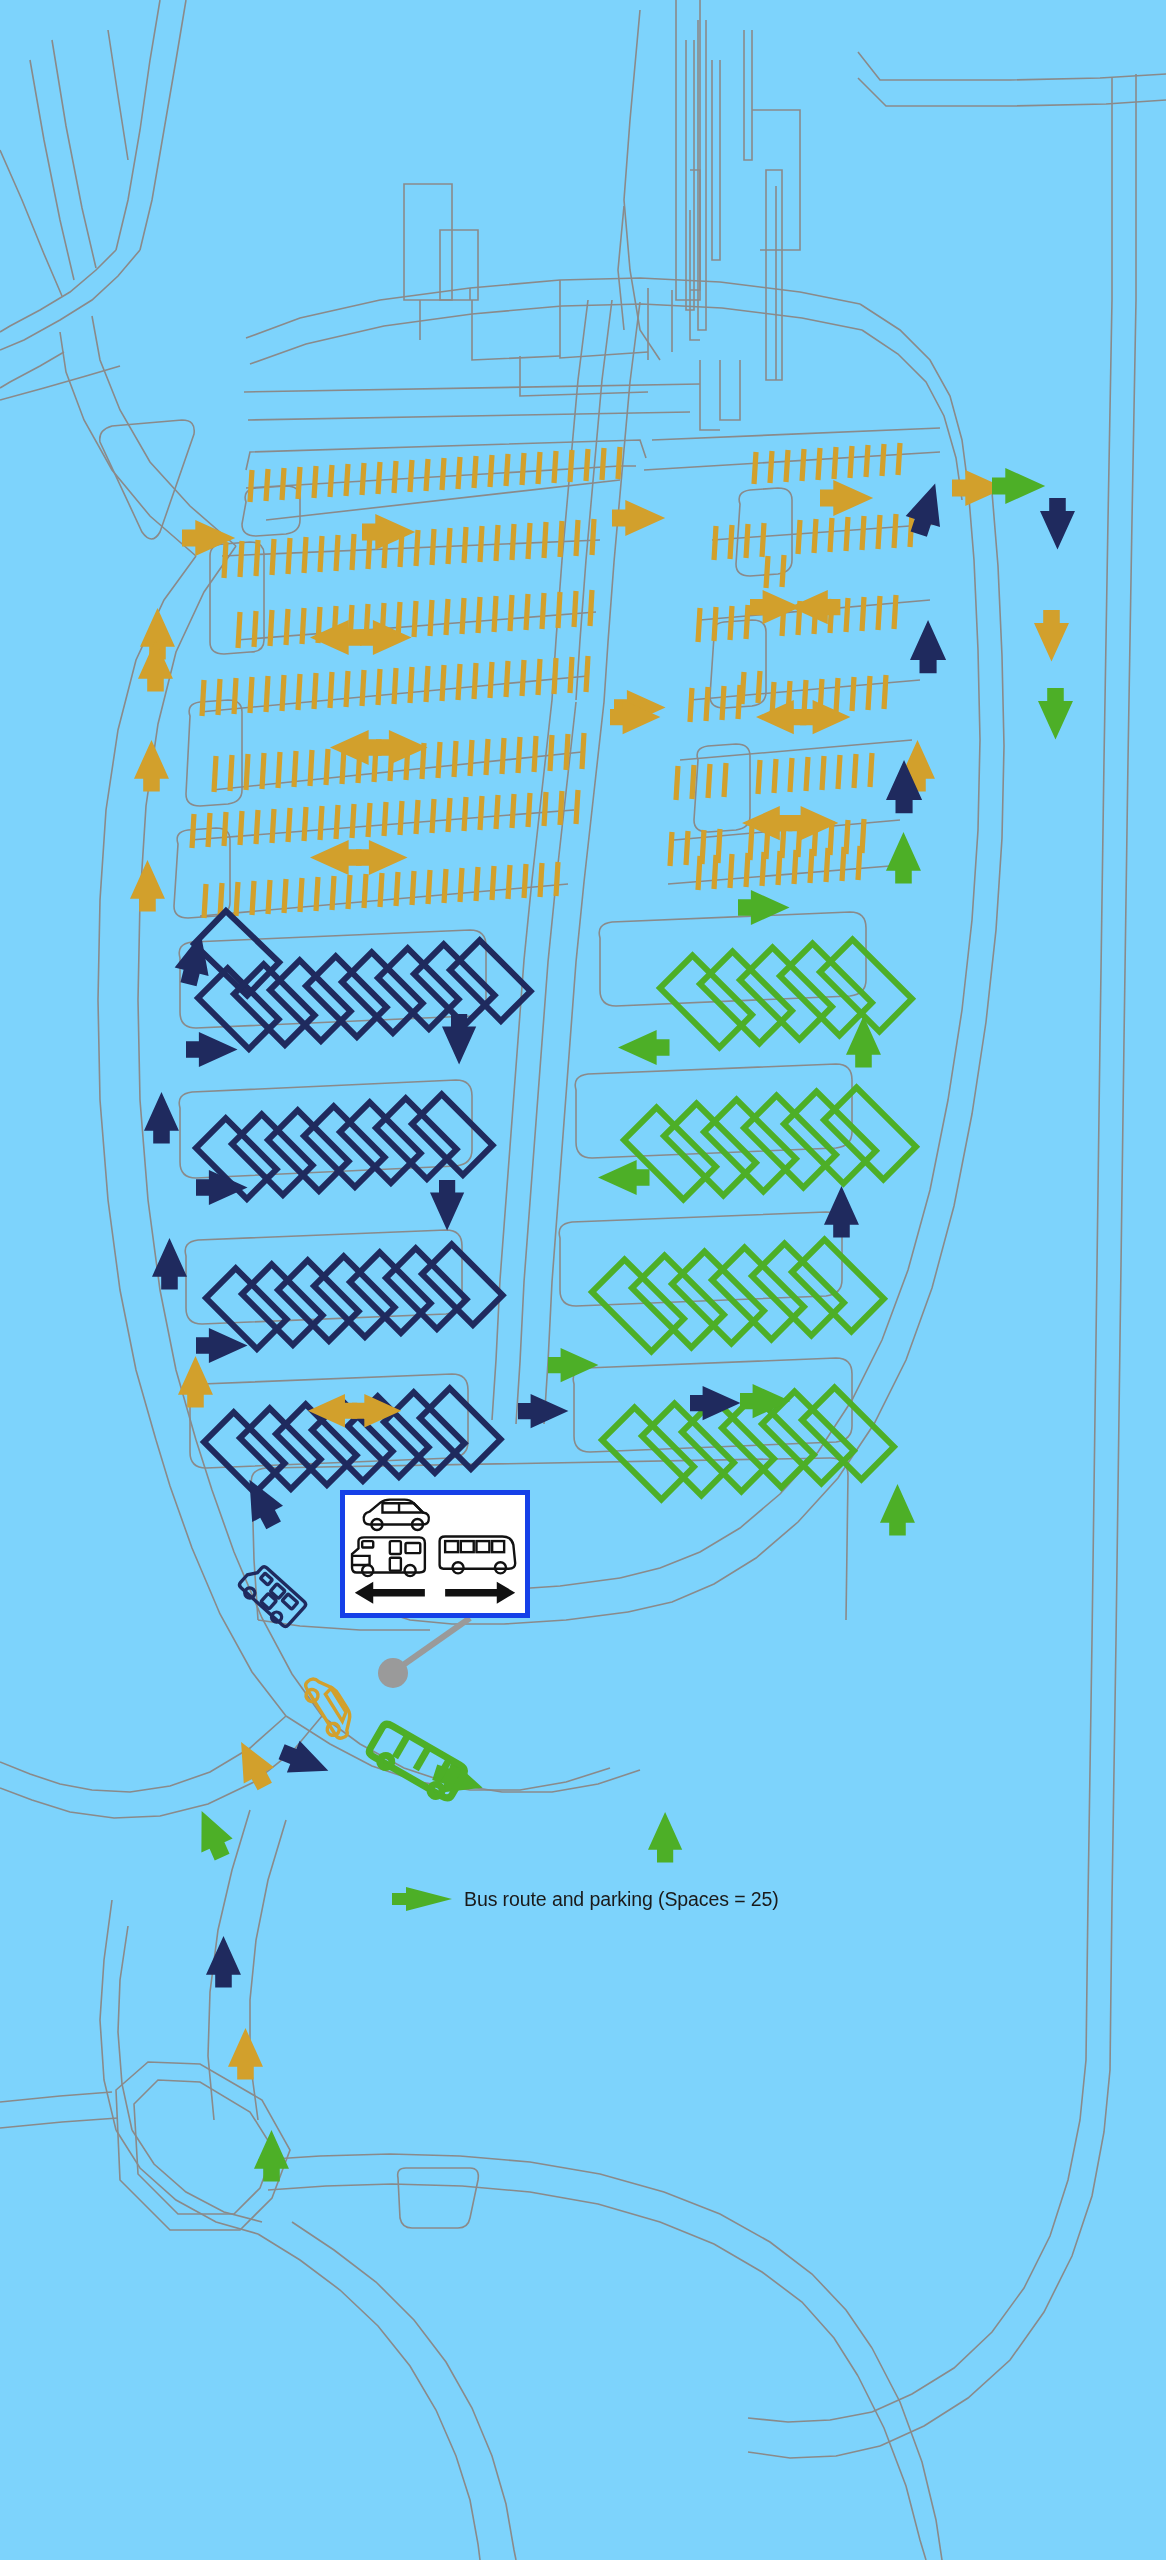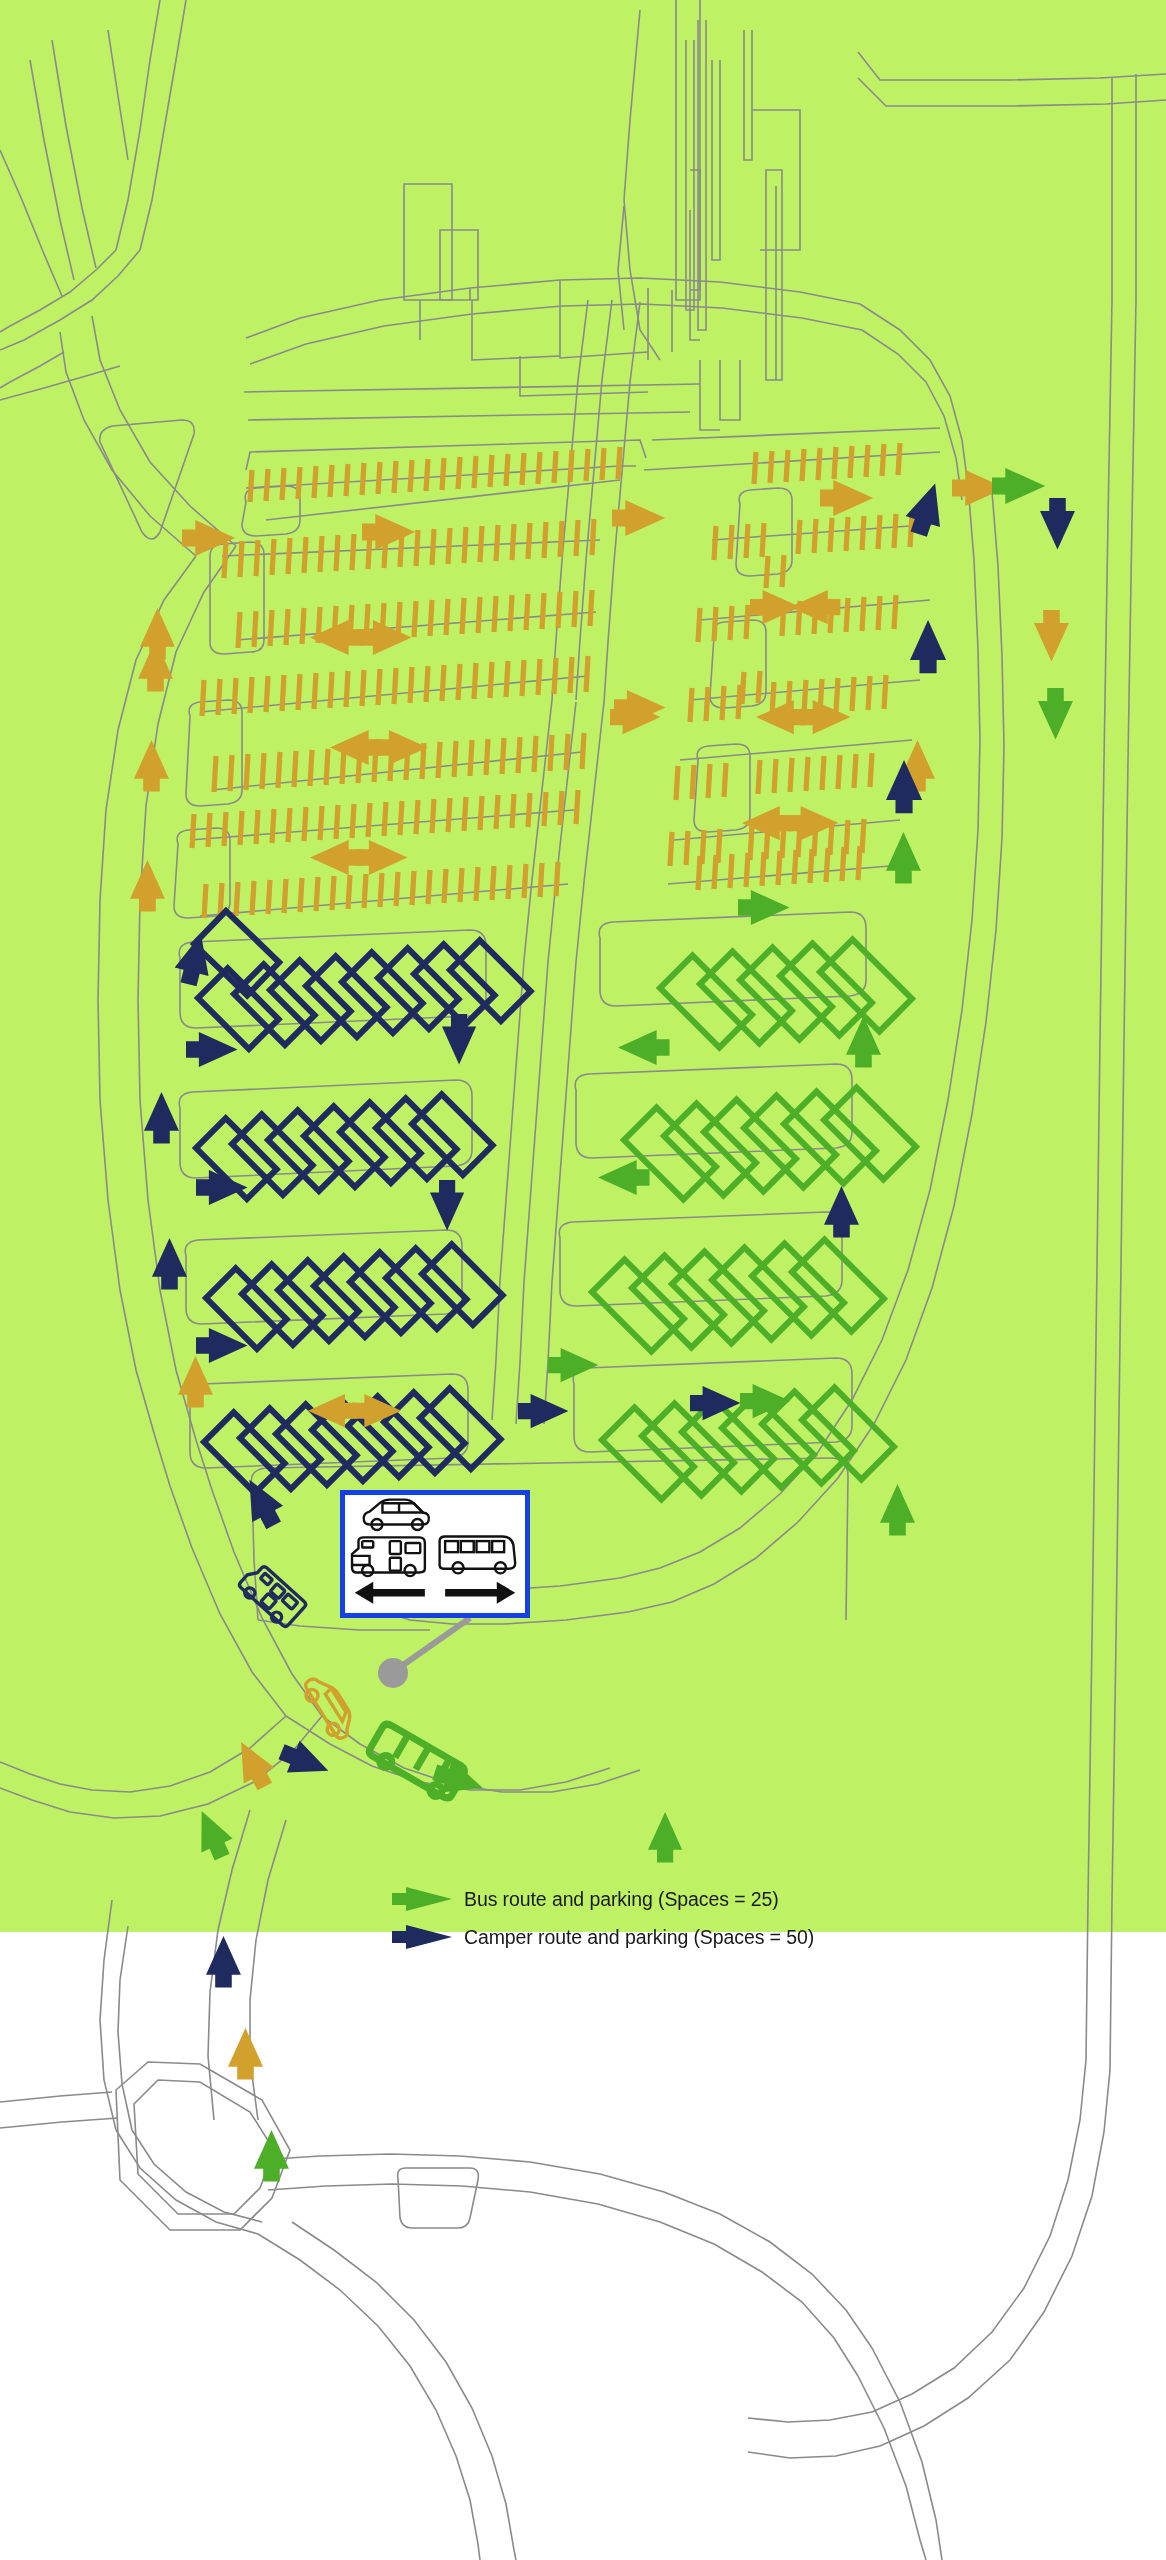--- a/index.html
+++ b/index.html
@@ -1,21 +1,21 @@
 <!DOCTYPE html>
 <html><head>
 <meta charset="utf-8">
 <title>Parking Site Plan</title>
 <style>
   html,body{margin:0;padding:0;background:#ffffff;}
   body{
     font-family:"Liberation Sans", sans-serif;
     width:1166px;height:2560px;overflow:hidden;position:relative;
   }
-  #map-root{position:absolute;left:0;top:0;width:1166px;height:1932px;background:#bef264;}
+  #map-root{position:absolute;left:0;top:0;width:1166px;height:2560px;background:#7dd3fc;}
   svg.map-canvas{position:absolute;left:0;top:0;width:1166px;height:2560px;display:block;}
 
   .legend-wrap{
     position:absolute;left:392px;top:1880px;width:560px;
   }
   .legend-row{
     display:flex;align-items:center;height:38px;
   }
   .legend-swatch{width:62px;height:26px;flex:0 0 62px;margin-right:10px;}
   .legend-label{
@@ -739,22 +739,16 @@
   <div class="legend-wrap">
 
     <div class="legend-row">
       <svg class="legend-swatch" viewBox="0 0 62 26">
         <path d="M0,7 L14,7 L14,1 L60,13 L14,25 L14,19 L0,19 Z" fill="#4DAF27"></path>
       </svg>
       <span class="legend-label">Bus route and parking (Spaces = 25)</span>
     </div>
 
 
-    <div class="legend-row">
-      <svg class="legend-swatch" viewBox="0 0 62 26">
-        <path d="M0,7 L14,7 L14,1 L60,13 L14,25 L14,19 L0,19 Z" fill="#1F2A5E"></path>
-      </svg>
-      <span class="legend-label">Camper route and parking (Spaces = 50)</span>
-    </div>
 
   </div>
 
 </div>
 
 </body></html>

